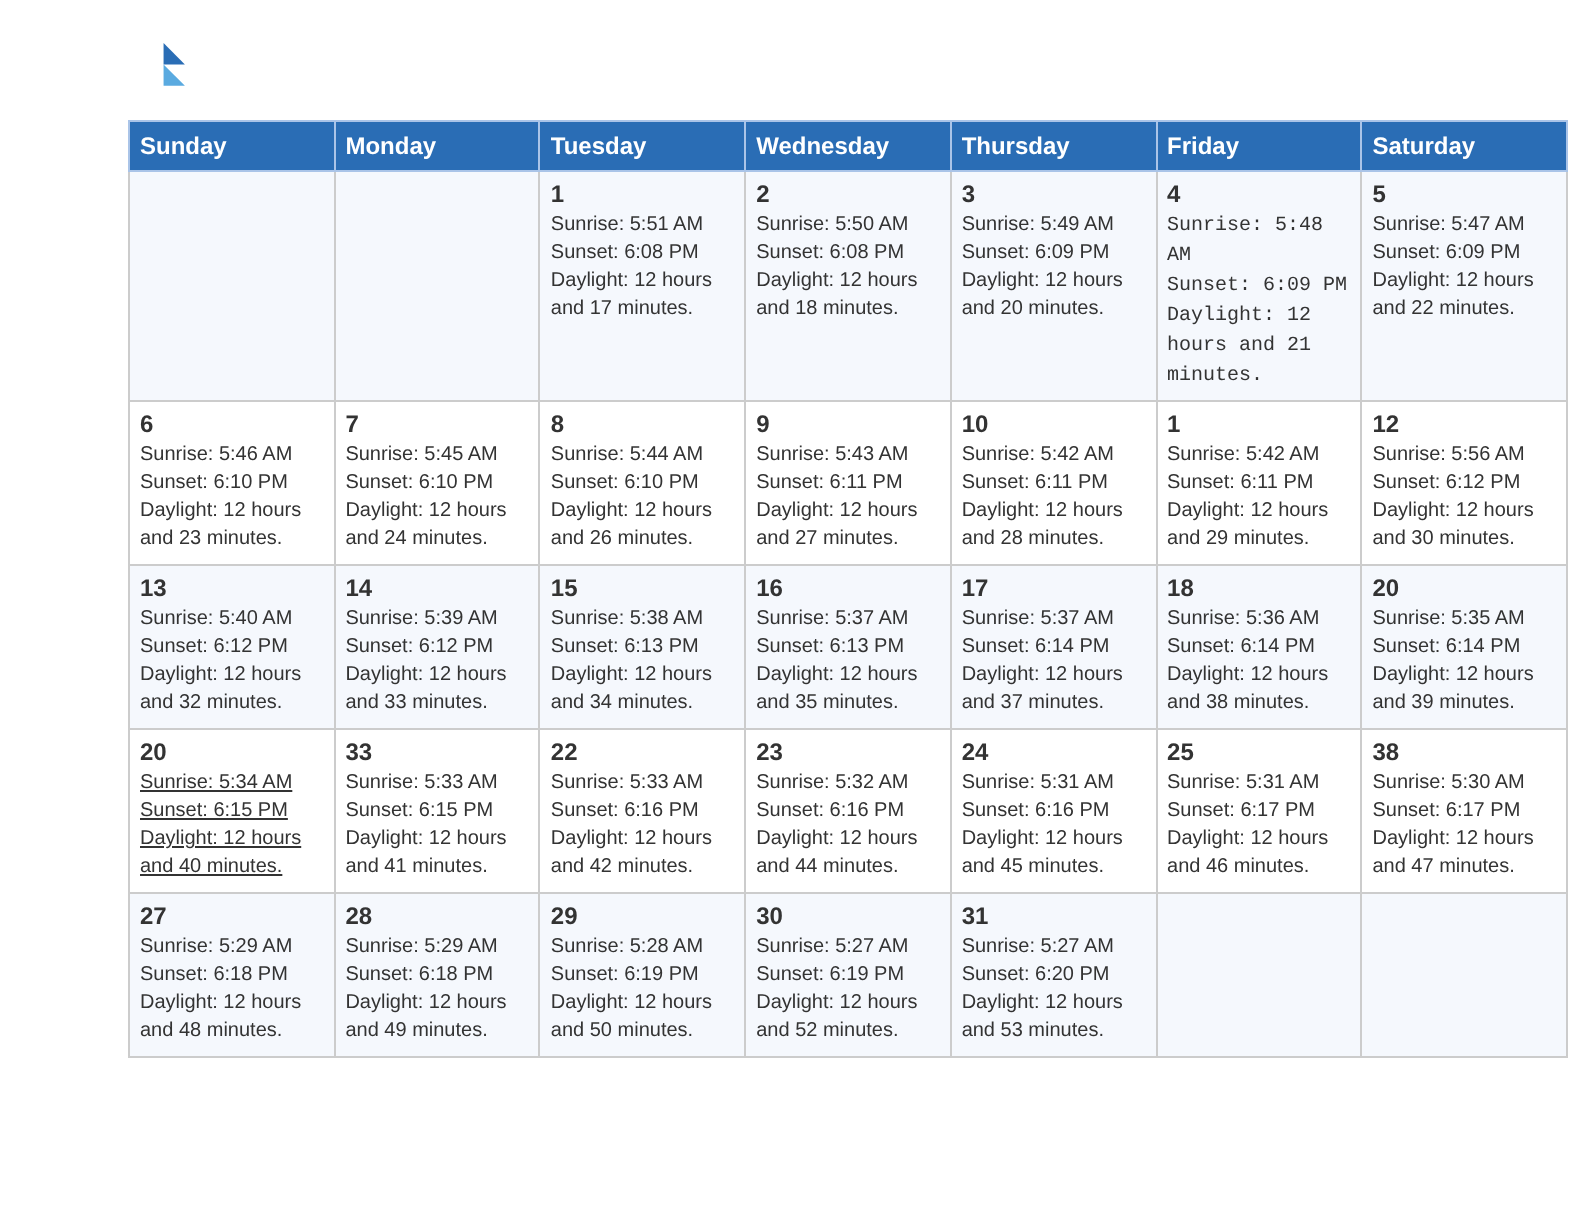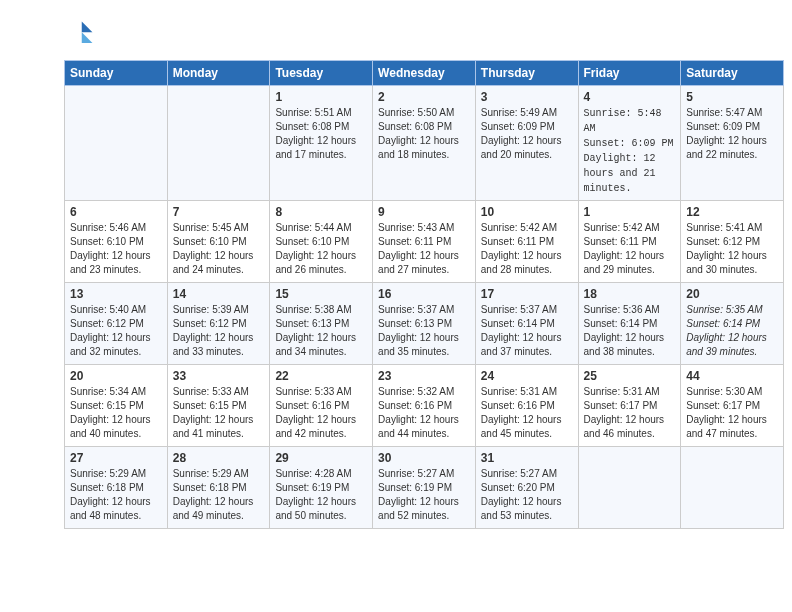--- a/index.html
+++ b/index.html
@@ -169,21 +169,21 @@
 Daylight: 12 hours and 26 minutes.</span></td>
           <td><span class="day-num">9</span><span class="day-info" style="white-space: pre-line;">Sunrise: 5:43 AM
 Sunset: 6:11 PM
 Daylight: 12 hours and 27 minutes.</span></td>
           <td><span class="day-num">10</span><span class="day-info" style="white-space: pre-line;">Sunrise: 5:42 AM
 Sunset: 6:11 PM
 Daylight: 12 hours and 28 minutes.</span></td>
           <td><span class="day-num">1</span><span class="day-info" style="white-space: pre-line;">Sunrise: 5:42 AM
 Sunset: 6:11 PM
 Daylight: 12 hours and 29 minutes.</span></td>
-          <td><span class="day-num">12</span><span class="day-info" style="white-space: pre-line;">Sunrise: 5:41 AM
+          <td><span class="day-num">12</span><span class="day-info" style="white-space: pre-line;">Sunrise: 5:56 AM
 Sunset: 6:12 PM
 Daylight: 12 hours and 30 minutes.</span></td>
         </tr>
         <tr>
           <td><span class="day-num">13</span><span class="day-info" style="white-space: pre-line;">Sunrise: 5:40 AM
 Sunset: 6:12 PM
 Daylight: 12 hours and 32 minutes.</span></td>
           <td><span class="day-num">14</span><span class="day-info" style="white-space: pre-line; text-align: right;">Sunrise: 5:39 AM
 Sunset: 6:12 PM
 Daylight: 12 hours and 33 minutes.</span></td>
@@ -192,55 +192,55 @@
 Daylight: 12 hours and 34 minutes.</span></td>
           <td><span class="day-num">16</span><span class="day-info" style="white-space: pre-line;">Sunrise: 5:37 AM
 Sunset: 6:13 PM
 Daylight: 12 hours and 35 minutes.</span></td>
           <td><span class="day-num">17</span><span class="day-info" style="white-space: pre-line;">Sunrise: 5:37 AM
 Sunset: 6:14 PM
 Daylight: 12 hours and 37 minutes.</span></td>
           <td><span class="day-num">18</span><span class="day-info" style="white-space: pre-line;">Sunrise: 5:36 AM
 Sunset: 6:14 PM
 Daylight: 12 hours and 38 minutes.</span></td>
-          <td><span class="day-num">20</span><span class="day-info" style="white-space: pre-line; font-style: italic;">Sunrise: 5:35 AM
+          <td><span class="day-num">20</span><span class="day-info" style="white-space: pre-line;">Sunrise: 5:35 AM
 Sunset: 6:14 PM
 Daylight: 12 hours and 39 minutes.</span></td>
         </tr>
         <tr>
-          <td><span class="day-num">20</span><span class="day-info" style="white-space: pre-line;">Sunrise: 5:34 AM
+          <td><span class="day-num">20</span><span class="day-info" style="white-space: pre-line; text-decoration: underline;">Sunrise: 5:34 AM
 Sunset: 6:15 PM
 Daylight: 12 hours and 40 minutes.</span></td>
           <td><span class="day-num">33</span><span class="day-info" style="white-space: pre-line;">Sunrise: 5:33 AM
 Sunset: 6:15 PM
 Daylight: 12 hours and 41 minutes.</span></td>
           <td><span class="day-num">22</span><span class="day-info" style="white-space: pre-line;">Sunrise: 5:33 AM
 Sunset: 6:16 PM
 Daylight: 12 hours and 42 minutes.</span></td>
           <td><span class="day-num">23</span><span class="day-info" style="white-space: pre-line;">Sunrise: 5:32 AM
 Sunset: 6:16 PM
 Daylight: 12 hours and 44 minutes.</span></td>
           <td><span class="day-num">24</span><span class="day-info" style="white-space: pre-line;">Sunrise: 5:31 AM
 Sunset: 6:16 PM
 Daylight: 12 hours and 45 minutes.</span></td>
           <td><span class="day-num">25</span><span class="day-info" style="white-space: pre-line;">Sunrise: 5:31 AM
 Sunset: 6:17 PM
 Daylight: 12 hours and 46 minutes.</span></td>
-          <td><span class="day-num">44</span><span class="day-info" style="white-space: pre-line;">Sunrise: 5:30 AM
+          <td><span class="day-num">38</span><span class="day-info" style="white-space: pre-line;">Sunrise: 5:30 AM
 Sunset: 6:17 PM
 Daylight: 12 hours and 47 minutes.</span></td>
         </tr>
         <tr>
           <td><span class="day-num">27</span><span class="day-info" style="white-space: pre-line;">Sunrise: 5:29 AM
 Sunset: 6:18 PM
 Daylight: 12 hours and 48 minutes.</span></td>
           <td><span class="day-num">28</span><span class="day-info" style="white-space: pre-line;">Sunrise: 5:29 AM
 Sunset: 6:18 PM
 Daylight: 12 hours and 49 minutes.</span></td>
-          <td><span class="day-num">29</span><span class="day-info" style="white-space: pre-line;">Sunrise: 4:28 AM
+          <td><span class="day-num">29</span><span class="day-info" style="white-space: pre-line;">Sunrise: 5:28 AM
 Sunset: 6:19 PM
 Daylight: 12 hours and 50 minutes.</span></td>
           <td><span class="day-num">30</span><span class="day-info" style="white-space: pre-line;">Sunrise: 5:27 AM
 Sunset: 6:19 PM
 Daylight: 12 hours and 52 minutes.</span></td>
           <td><span class="day-num">31</span><span class="day-info" style="white-space: pre-line;">Sunrise: 5:27 AM
 Sunset: 6:20 PM
 Daylight: 12 hours and 53 minutes.</span></td>
           <td></td>
           <td></td>

